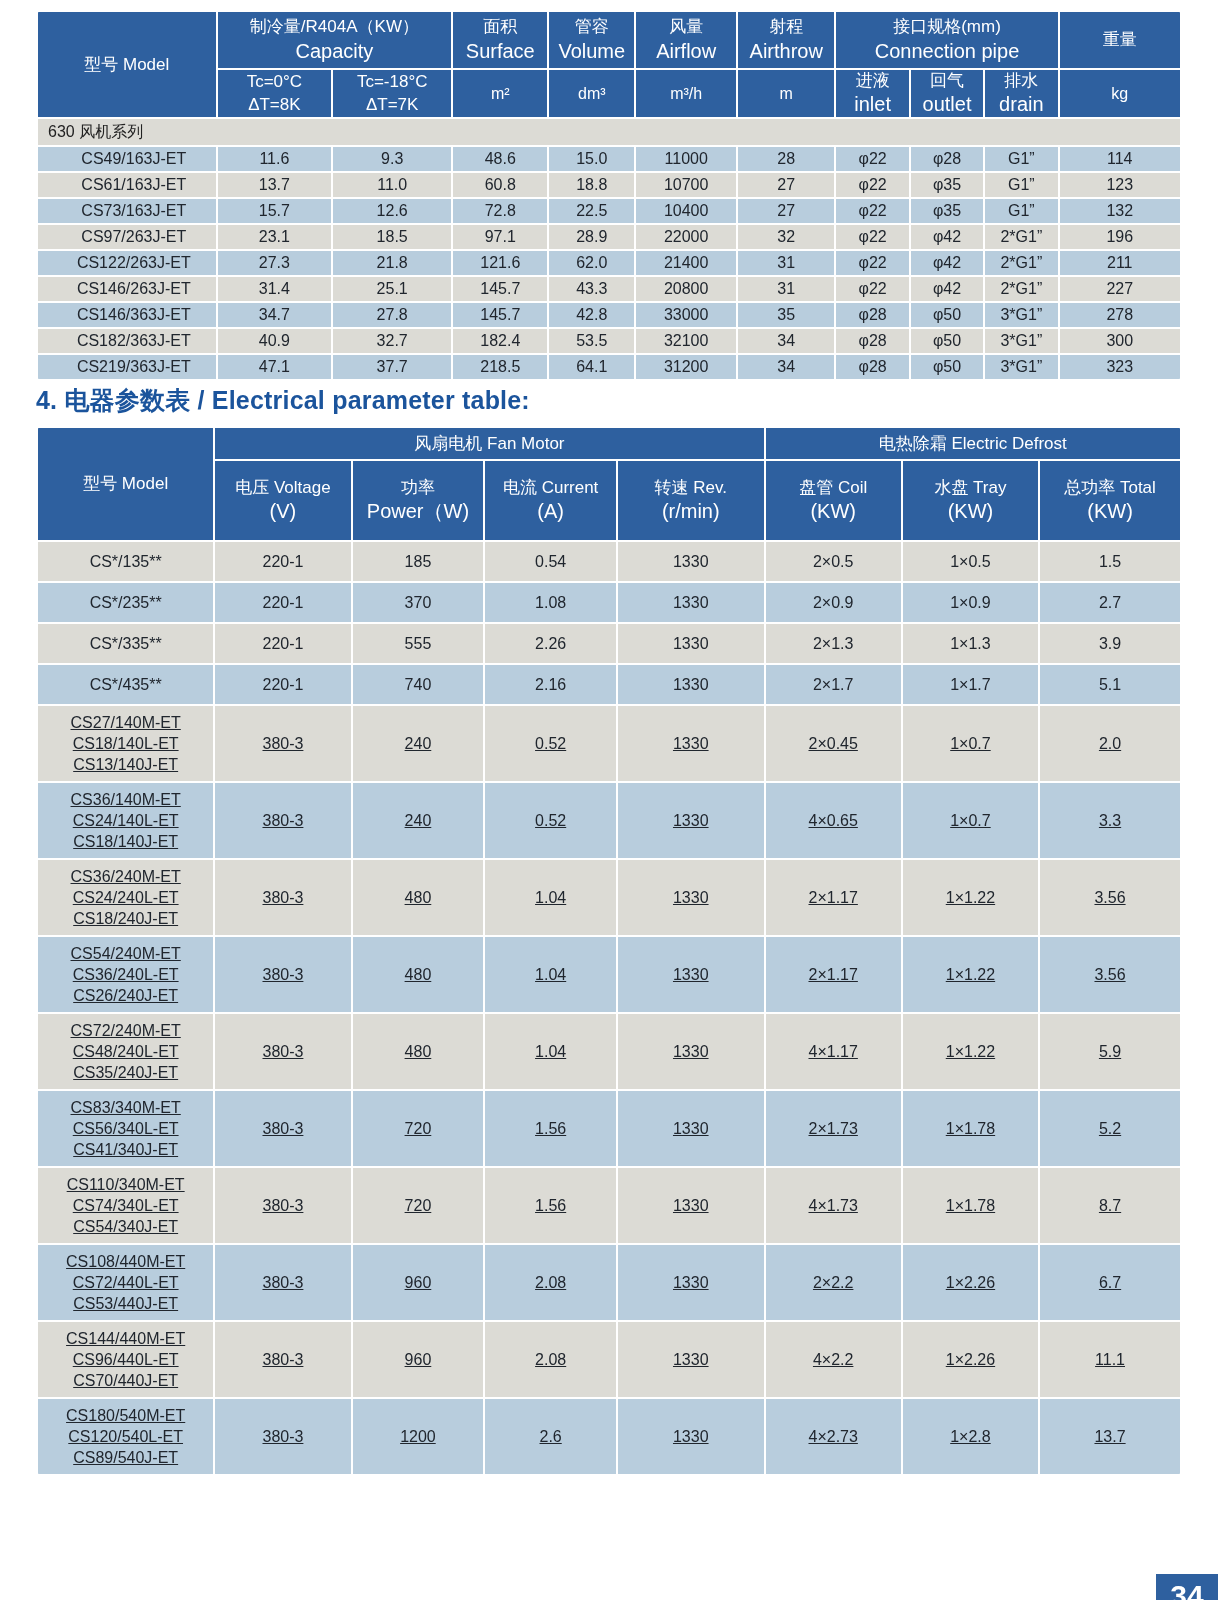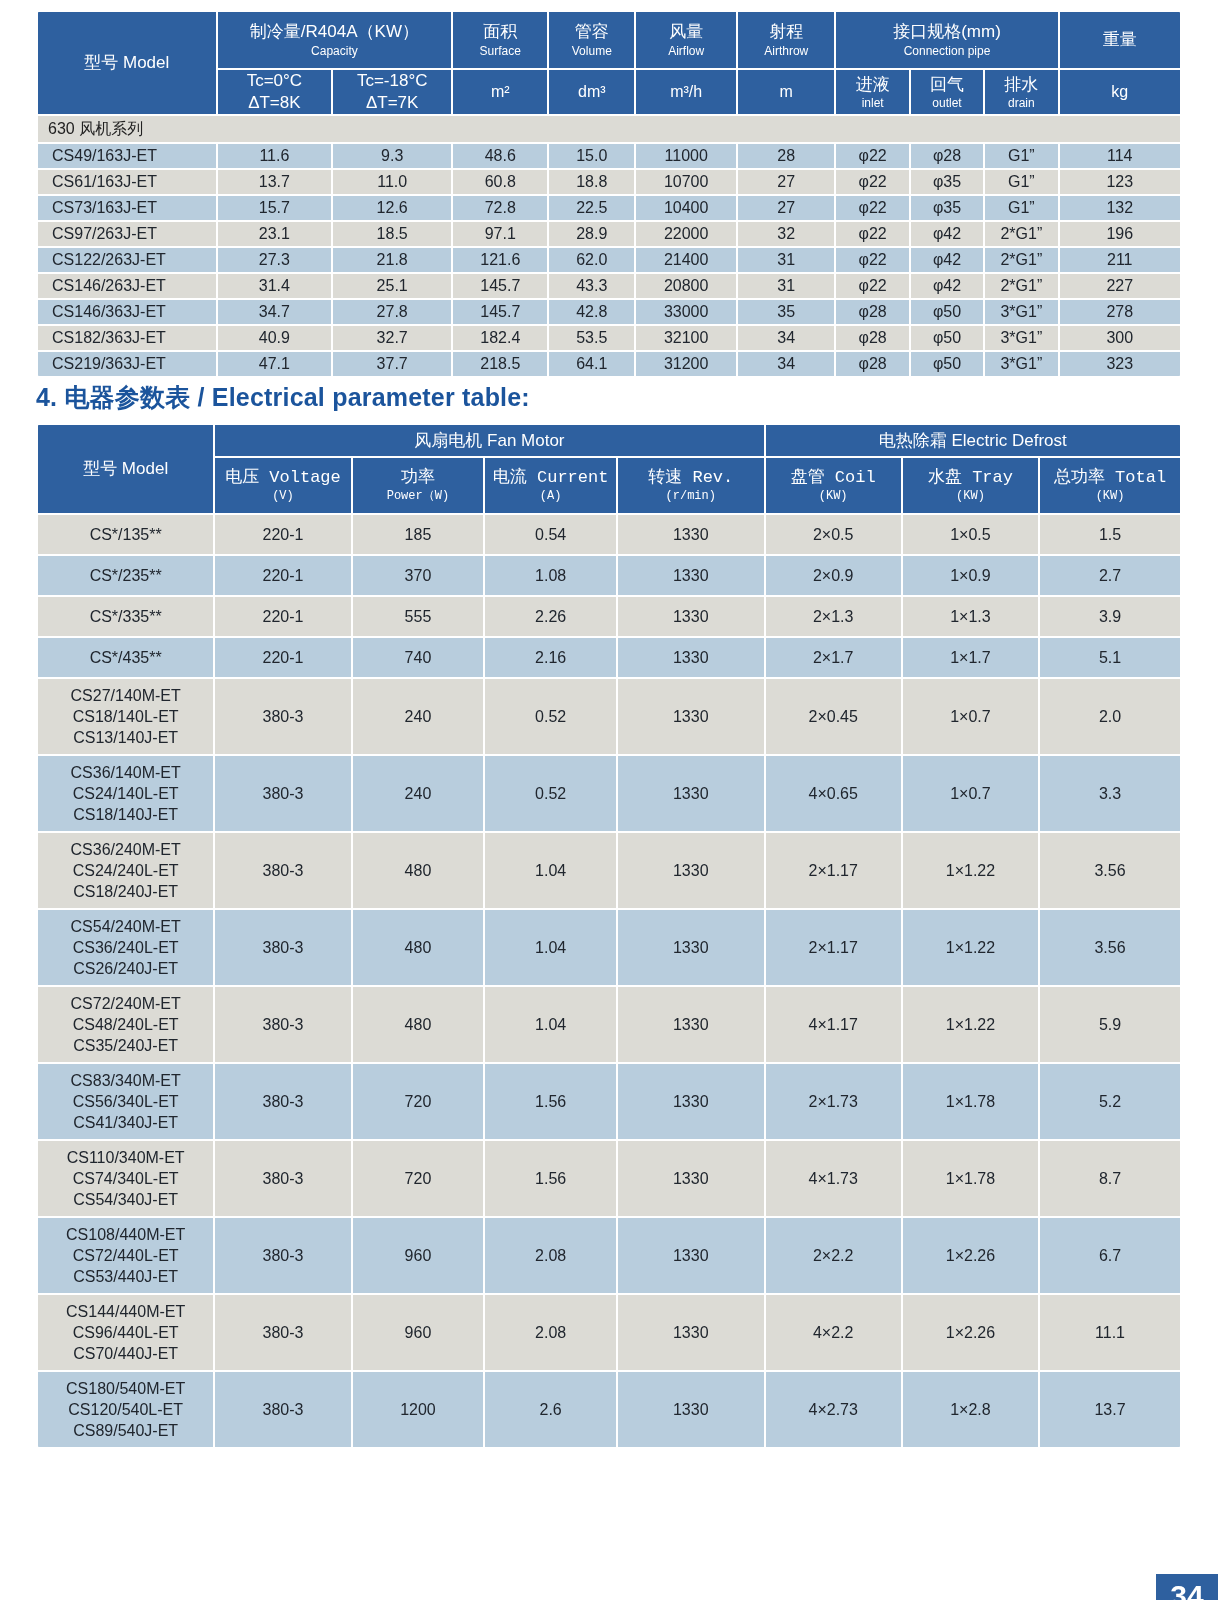--- a/index.html
+++ b/index.html
@@ -6,38 +6,38 @@
   html,body { width:1218px; height:1600px; overflow:hidden; background:#fff;
     font-family:"Liberation Sans","DejaVu Sans",sans-serif; color:#20262e; }
   .page { position:relative; width:1218px; height:1600px; padding:10px 36px 0 36px; }
 
   .table-wrap { border-radius:8px; overflow:hidden; }
   table { border-collapse:collapse; width:100%; table-layout:fixed; }
   th,td { border:2px solid #fff; text-align:center; vertical-align:middle;
           font-size:16px; overflow:hidden; }
   thead th { background:var(--header-blue,#2e609f); color:#fff; font-weight:500; }
   thead .zh { font-size:17px; line-height:1.3; }
-  thead .en { font-size:12px; line-height:1.25; font-weight:400; }
+  thead .en { font-size:20px; line-height:1.25; font-weight:400; }
 
   .cap-h1 { height:58px; }
   .cap-h2 { height:44px; }
   .section-row td { background:var(--row-gray,#dcdbd5); text-align:left;
       padding-left:10px; height:28px; font-size:16px; color:#222; }
   .cap-body tr { height:26px; }
   .row-blue td { background:var(--row-blue,#b8cddd); }
   .row-gray td { background:var(--row-gray,#dcdbd5); }
-  .model-col { text-align:left; padding-left:14px; }
+  .model-col { text-align:center; padding-left:14px; }
 
   .section-title { margin:3px 0 9px 0; font-size:25px; font-weight:bold;
       color:var(--title-blue,#1b549c); letter-spacing:0.2px; }
 
   .el-h1 { height:33px; }
-  .el-h2 { height:57px;font-family:Liberation Mono, monospace; }
+  .el-h2 { height:81px; }
   .el-body tr { height:41px; }
-  .el-body tr.tall { height:77px; }
+  .el-body tr.tall { height:77px;text-decoration:underline; }
   .el-body td div { line-height:21px; }
 
   .notes { margin-top:9px; font-size:16px; line-height:1.4; color:#101418; }
 
   .page-badge { position:absolute; right:0; bottom:0; width:62px; height:26px;
       background:var(--header-blue,#2e609f); color:#fff; font-weight:bold;
       font-size:30px; text-align:center; line-height:44px; overflow:hidden; }
 </style>
 </head>
 <body>

